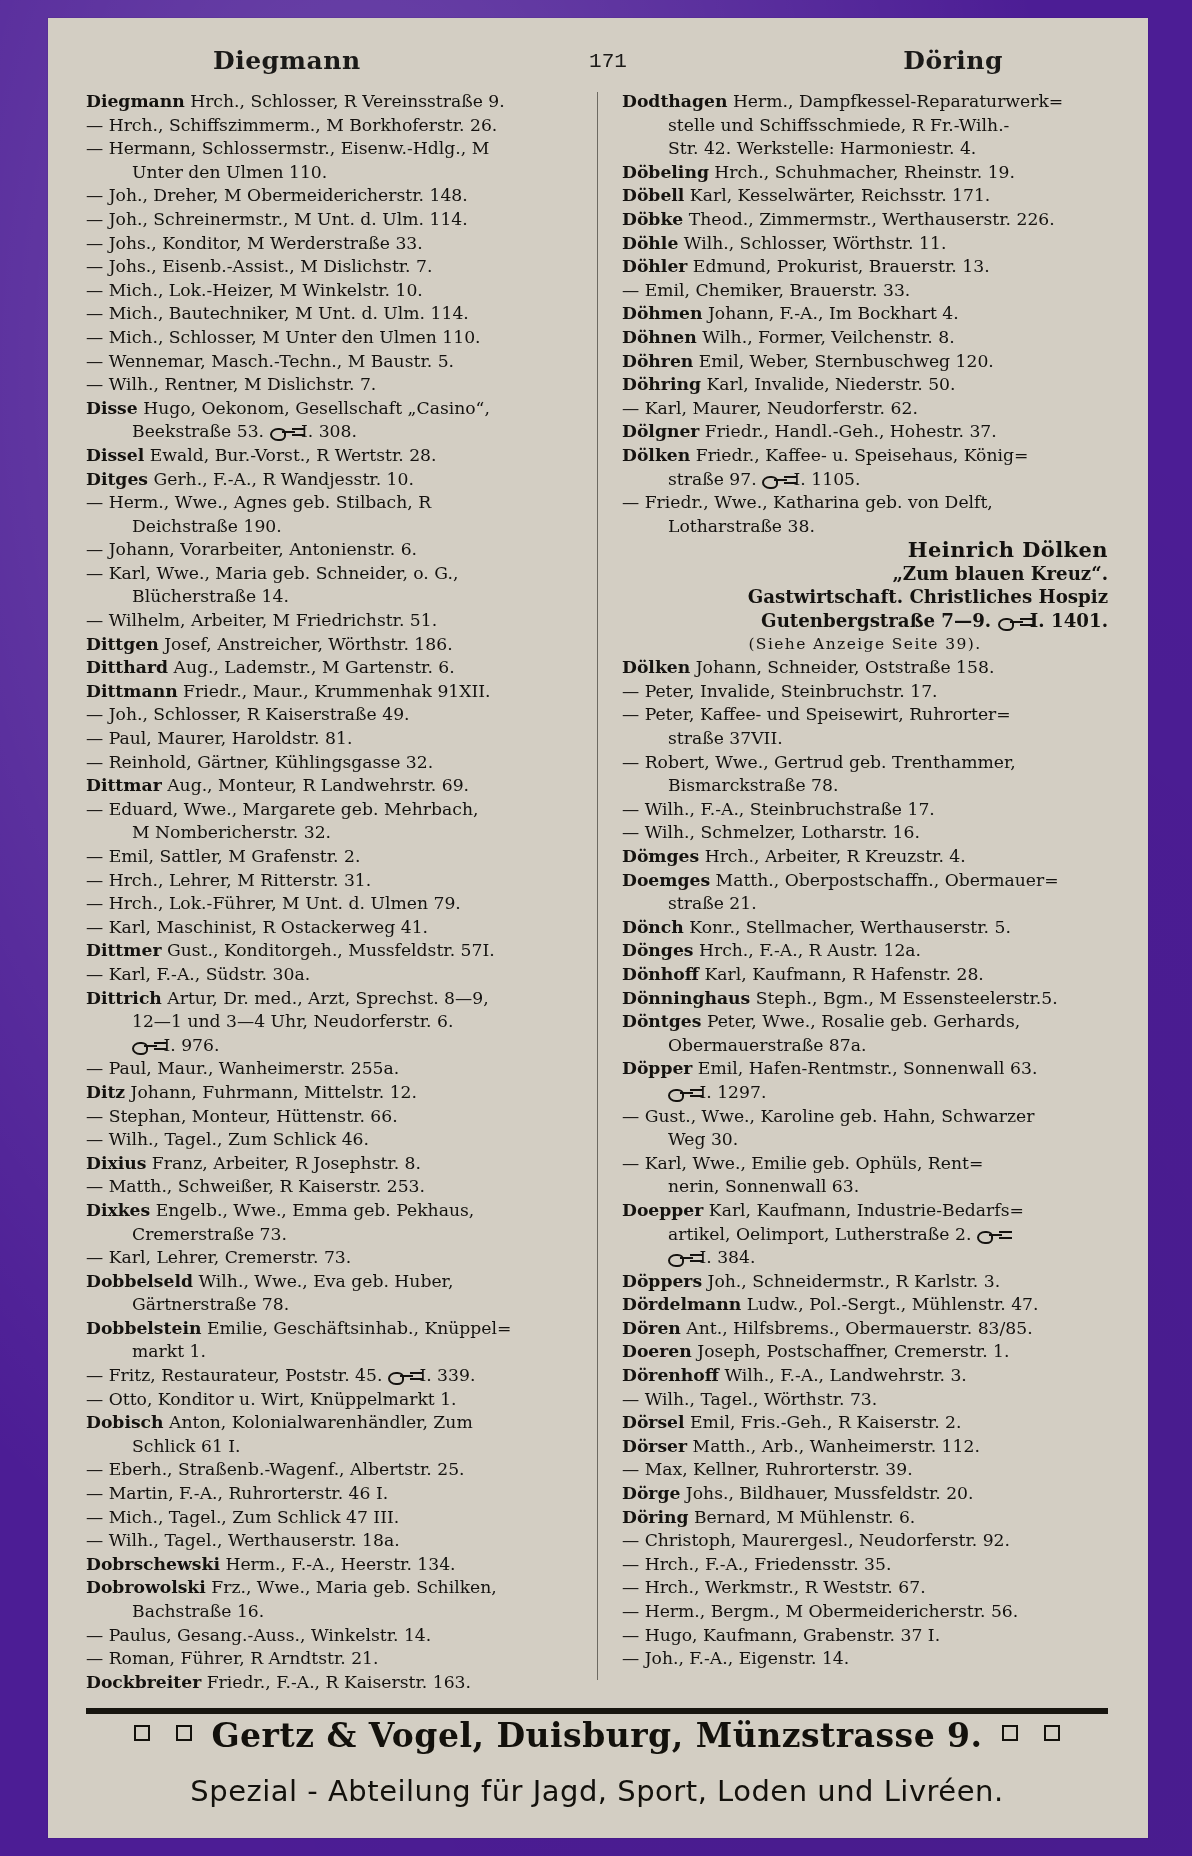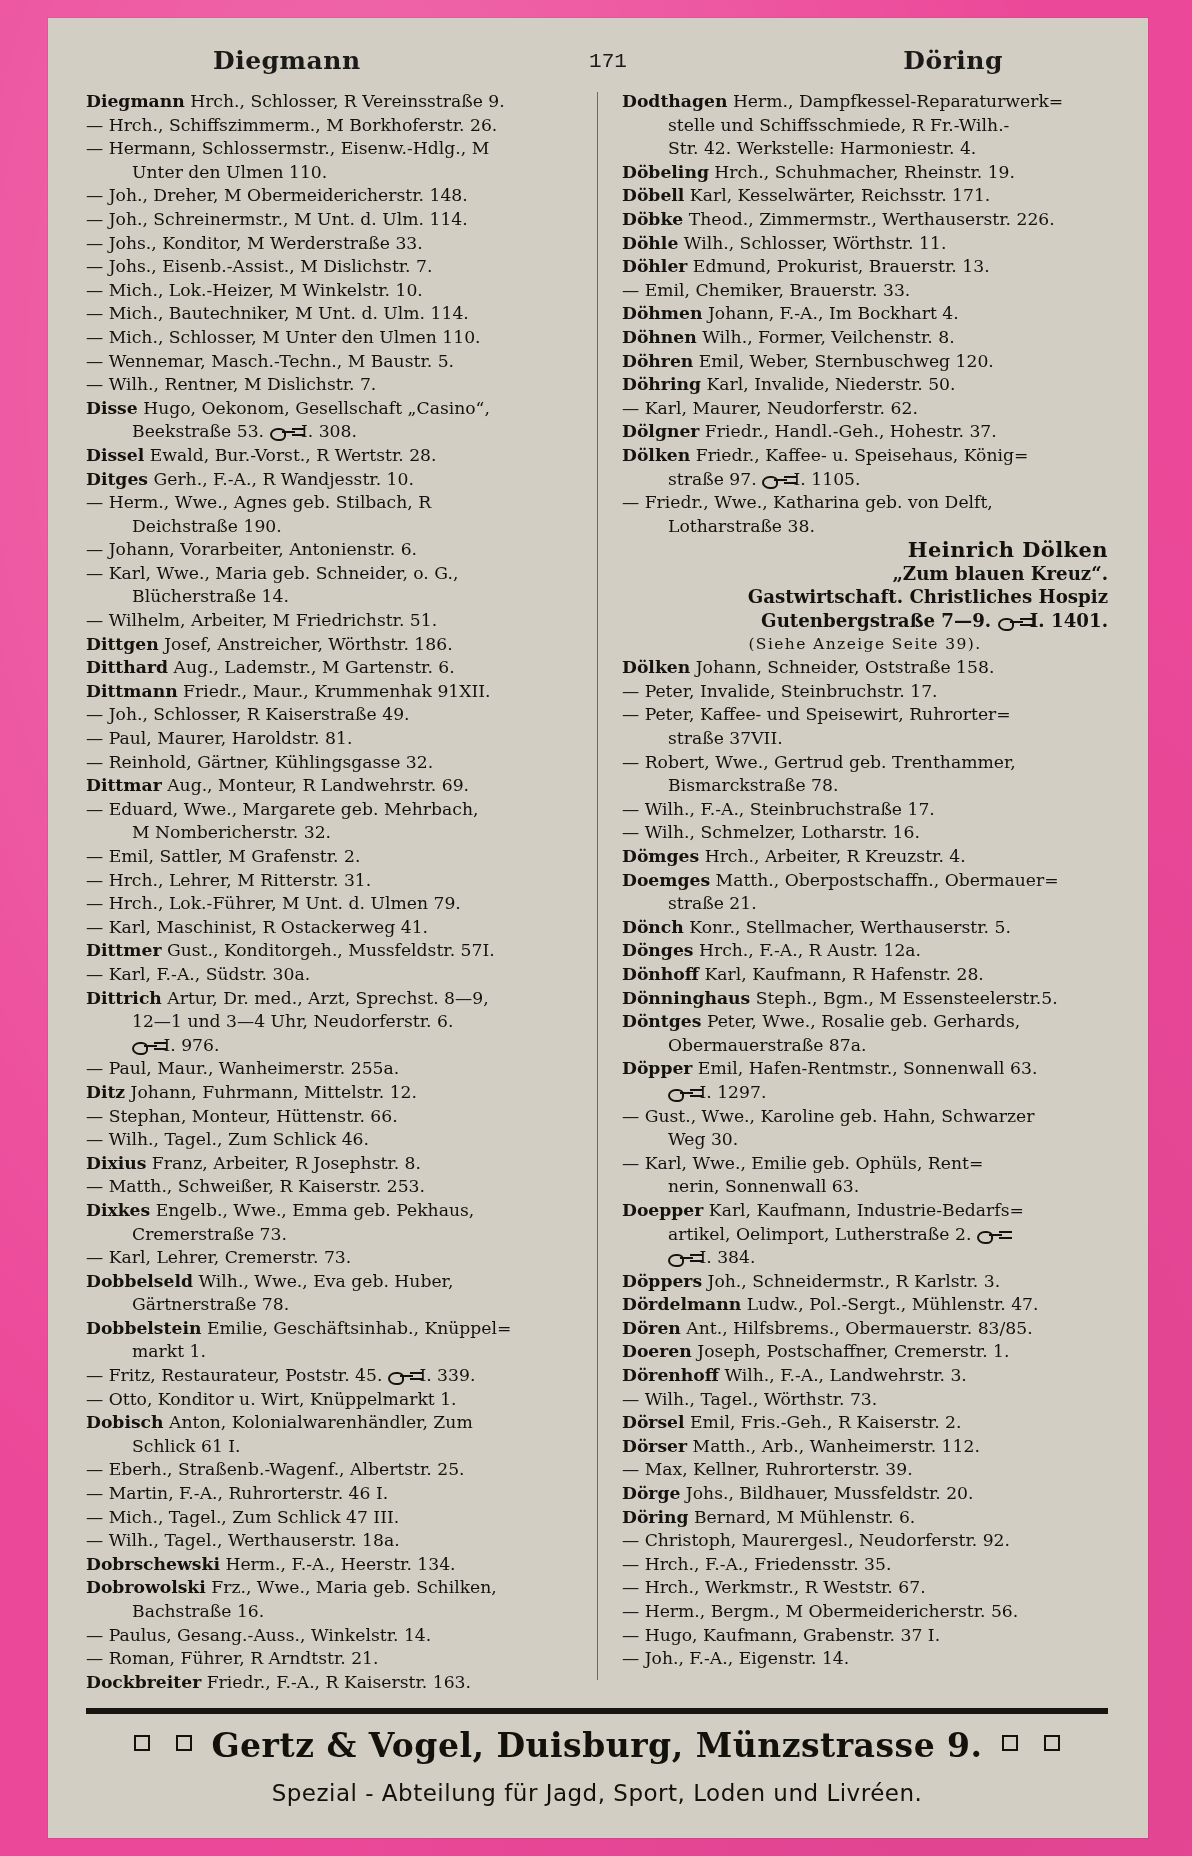--- a/index.html
+++ b/index.html
@@ -4,21 +4,21 @@
 <style>
   html, body {
     margin: 0;
     padding: 0;
     background: #b9b5ab;
   }
   #page {
     position: relative;
     width: 1192px;
     height: 1856px;
-    background: #ec4899;
+    background: #4c1d95;
     overflow: hidden;
     font-family: "DejaVu Serif", serif;
   }
   
   #page:before {
     content: "";
     position: absolute;
     inset: 0;
     background:
       radial-gradient(ellipse at 30% 20%, rgba(255,255,255,0.20), rgba(0,0,0,0) 60%),
@@ -155,35 +155,35 @@
     position: absolute;
     left: 0;
     top: 0;
     width: 1022px;
     height: 6px;
     background: #17150f;
   }
   .ad-line1 {
     position: absolute;
     left: 0;
-    top: 18px;
+    top: 8px;
     width: 1022px;
     font-family: "DejaVu Serif", serif;
     font-weight: bold;
     font-size: 33px;
     letter-spacing: 0.5px;
     color: #13110c;
   }
   .ad-line2 {
     position: absolute;
     left: 0;
-    top: 72px;
+    top: 66px;
     width: 1022px;
     font-family: "DejaVu Sans", sans-serif;
-    font-size: 23px;
+    font-size: 29px;
     letter-spacing: 0.5px;
     color: #13110c;
   }
   .sq {
     display: inline-block;
     width: 12px;
     height: 12px;
     border: 2px solid #13110c;
     vertical-align: 6px;
     margin: 0 7px;

